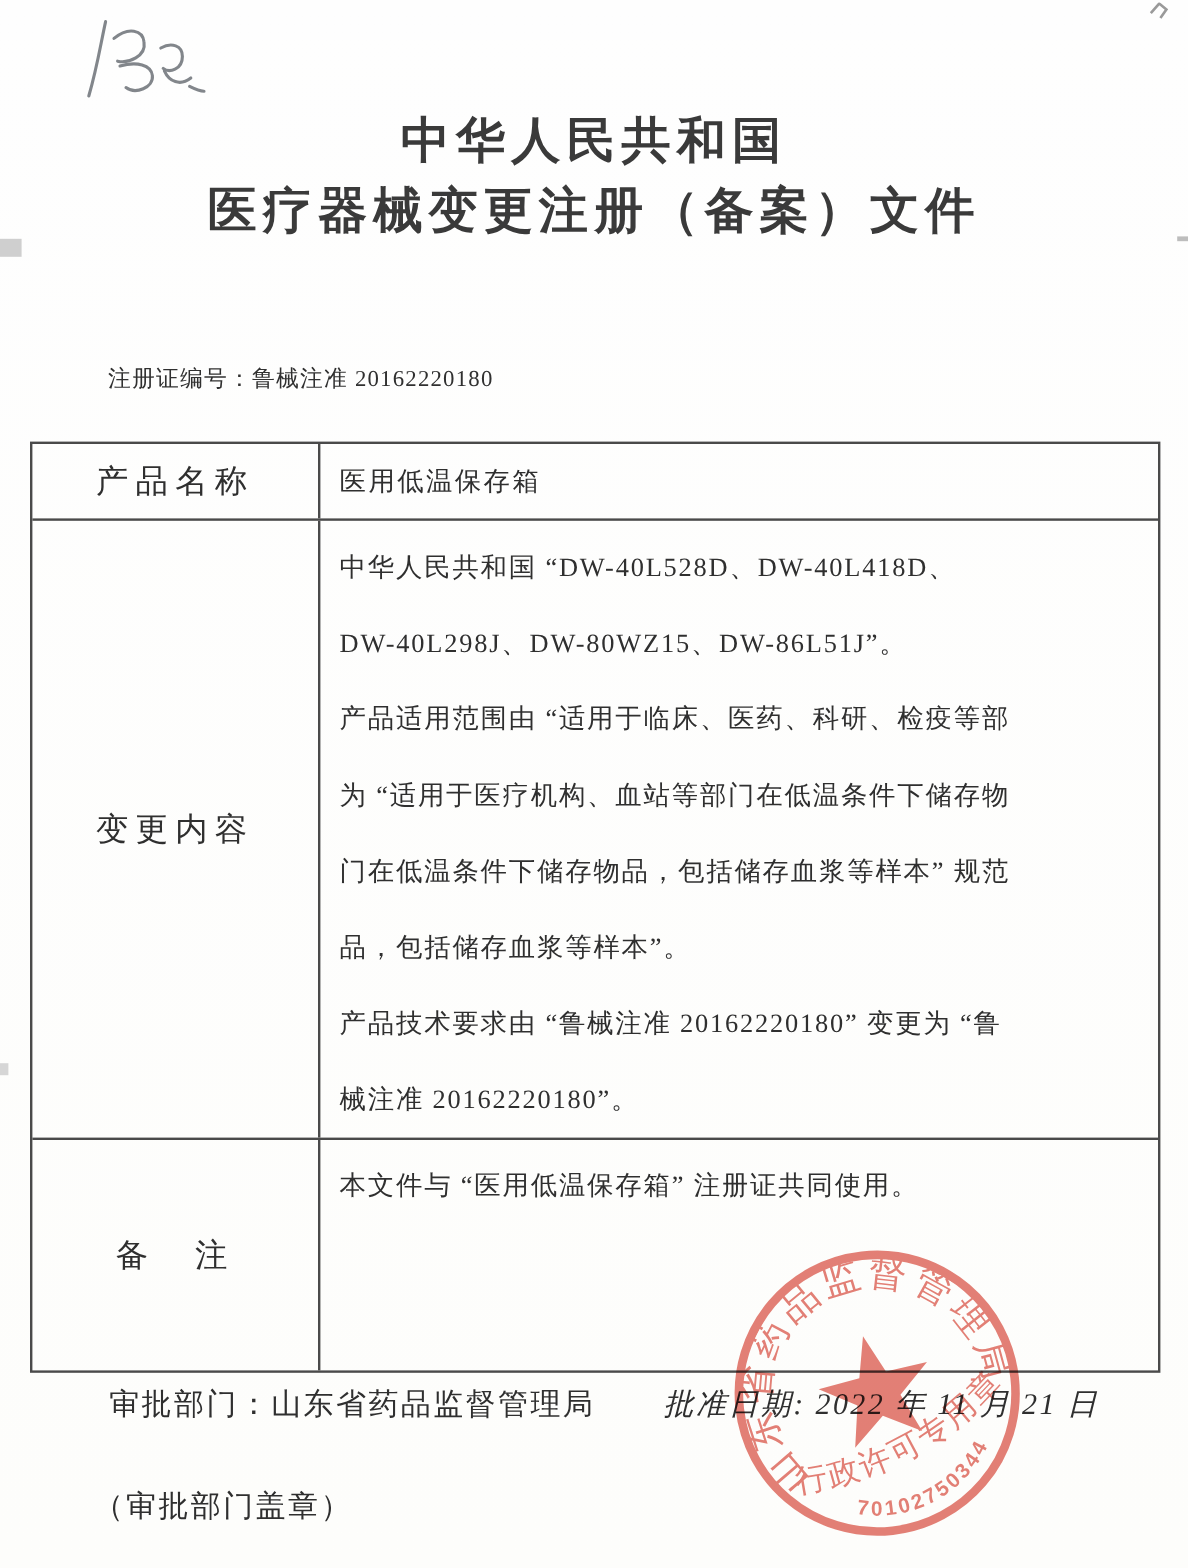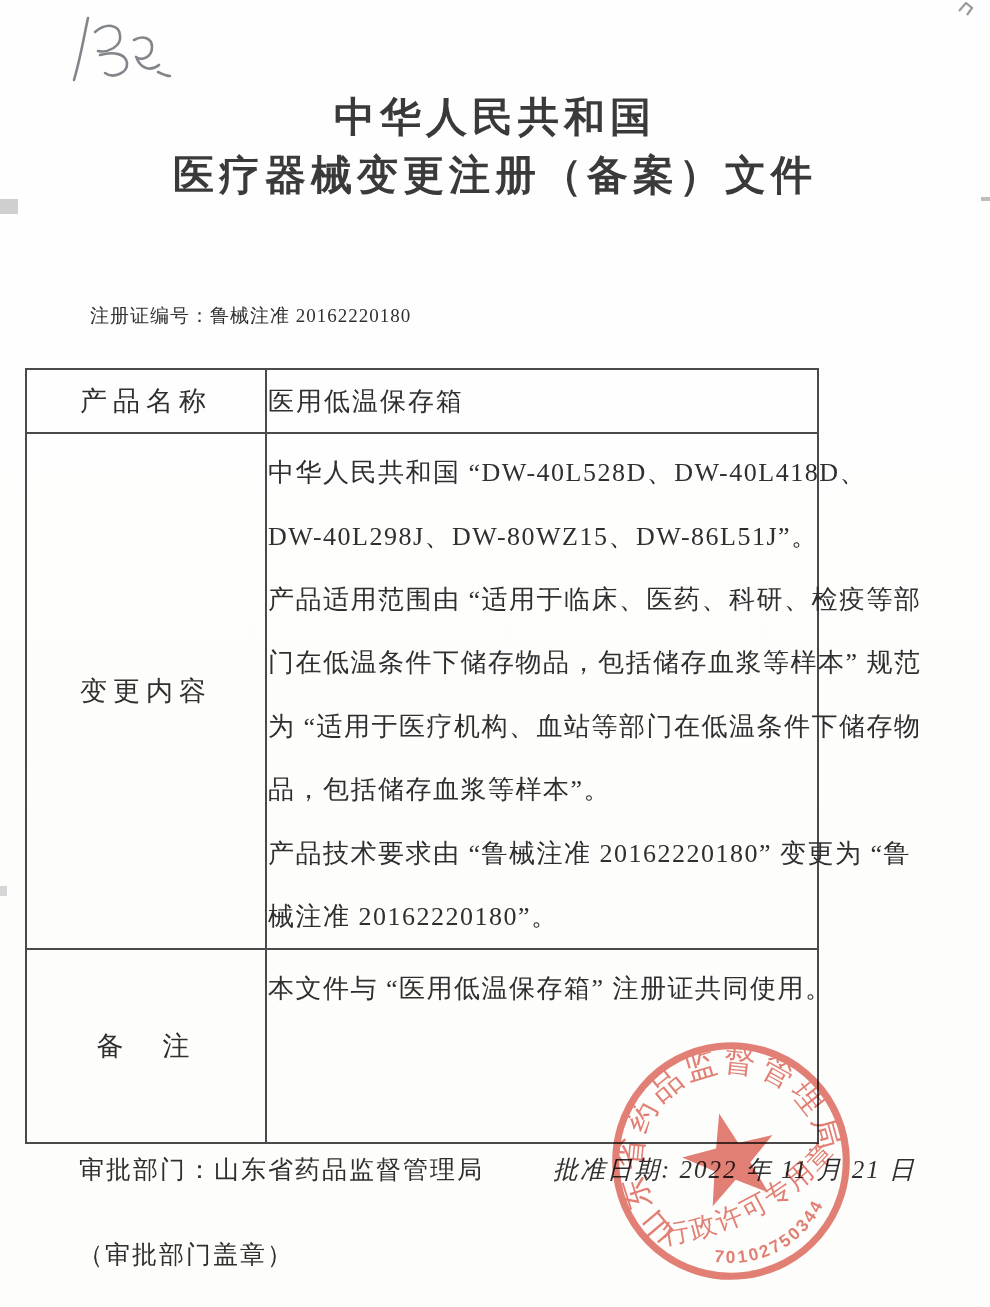--- a/index.html
+++ b/index.html
@@ -17,42 +17,42 @@
   }
   .title-1{top:90px;}
   .title-2{top:148px;}
   
   .regno{
     position:absolute;left:90px;top:303px;font-size:19px;letter-spacing:1px;
     color:#303030;white-space:nowrap;
   }
   
   .doc-table{
-    position:absolute;left:25px;top:368px;width:794px;
+    position:absolute;left:25px;top:368px;width:942px;
     border:2px solid #4a4a4a;box-sizing:border-box;background:transparent;
   }
   .t-row{display:flex;box-sizing:border-box;}
   .t-row + .t-row{border-top:2px solid #4a4a4a;}
   .t-label{
     width:240px;flex:0 0 240px;border-right:2px solid #4a4a4a;box-sizing:border-box;
     display:flex;align-items:center;justify-content:center;
     font-size:27px;letter-spacing:6px;color:#2f2f2f;white-space:nowrap;
   }
-  .t-content{flex:1;box-sizing:border-box;padding-left:1px;font-size:26px;color:#2f2f2f;}
+  .t-content{flex:1;box-sizing:border-box;padding-left:16px;font-size:22px;color:#2f2f2f;}
   .row-1{height:62px;}
   .row-2{height:516px;}
   .row-3{height:194px;}
   .row-1 .t-content{display:flex;align-items:center;letter-spacing:2px;}
   .row-2 .t-content{padding-top:7px;}
   .line{height:63.4px;display:flex;align-items:center;white-space:nowrap;letter-spacing:1.5px;}
   .row-3 .t-content{padding-top:16px;letter-spacing:1.5px;}
   .row-3 .line{height:44px;}
   
   .foot{position:absolute;font-size:25px;color:#2f2f2f;white-space:nowrap;letter-spacing:2px;}
-  .foot-dept{left:79px;top:1153px;}
+  .foot-dept{left:91px;top:1153px;}
   .foot-sealnote{left:78px;top:1205px;margin-top:33px;}
   .foot-date{left:553px;top:1153px;font-style:italic;}
   
   .stamp{
     position:absolute;left:578px;top:1008px;width:306px;height:306px;
     mix-blend-mode:multiply;opacity:.88;pointer-events:none;
   }
   .stamp text{font-family:"Liberation Sans","DejaVu Sans",sans-serif;}
   
   .handwriting{position:absolute;left:55px;top:2px;width:150px;height:95px;}
@@ -96,22 +96,22 @@
       <div class="t-label">产品名称</div>
       <div class="t-content">医用低温保存箱</div>
     </div>
 
     <div class="t-row row-2">
       <div class="t-label">变更内容</div>
       <div class="t-content">
         <div class="line">中华人民共和国 “DW-40L528D、DW-40L418D、</div>
         <div class="line">DW-40L298J、DW-80WZ15、DW-86L51J”。</div>
         <div class="line">产品适用范围由 “适用于临床、医药、科研、检疫等部</div>
+        <div class="line">为 “适用于医疗机构、血站等部门在低温条件下储存物</div>
         <div class="line">门在低温条件下储存物品，包括储存血浆等样本” 规范</div>
-        <div class="line">为 “适用于医疗机构、血站等部门在低温条件下储存物</div>
         <div class="line">品，包括储存血浆等样本”。</div>
         <div class="line">产品技术要求由 “鲁械注准 20162220180” 变更为 “鲁</div>
         <div class="line">械注准 20162220180”。</div>
       </div>
     </div>
 
     <div class="t-row row-3">
       <div class="t-label">备　注</div>
       <div class="t-content">
         <div class="line">本文件与 “医用低温保存箱” 注册证共同使用。</div>

